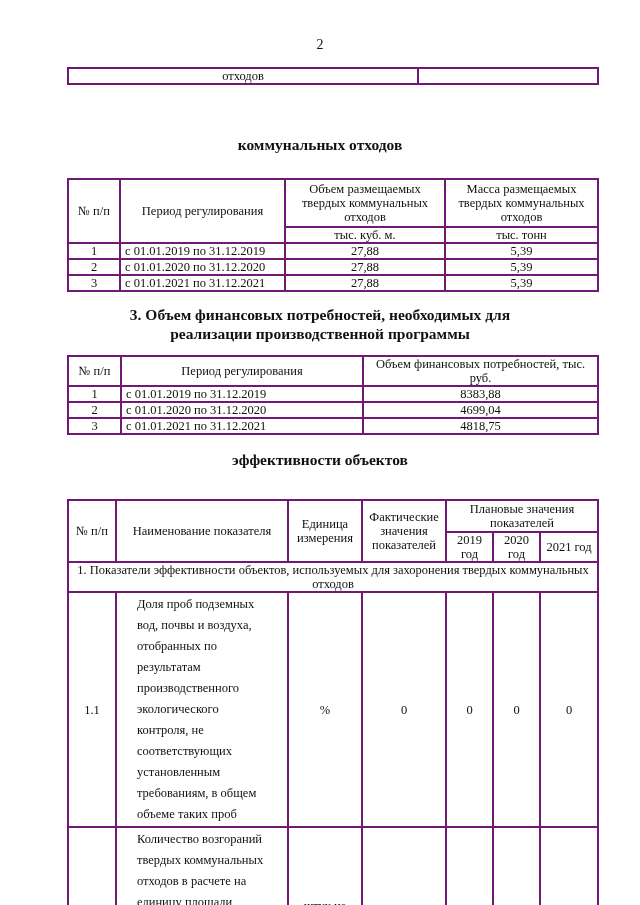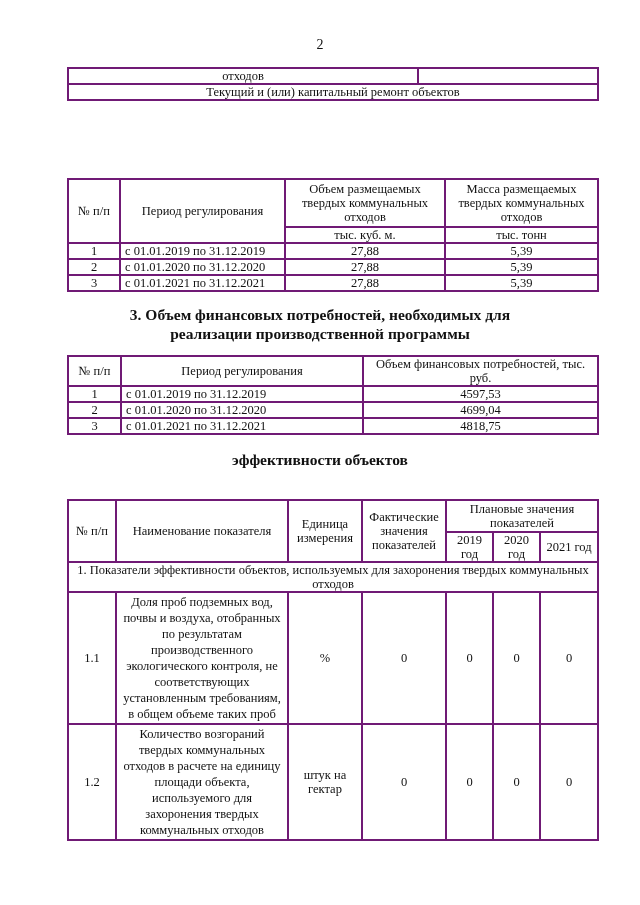--- a/index.html
+++ b/index.html
@@ -18,40 +18,38 @@
   #t-top td { height: 13px; font-size: 12.5px; }
 
   #t2 { left: 67px; top: 178px; width: 532px; }
   #t2 td { font-size: 12.5px; height: 14px; }
 
   #t3 { left: 67px; top: 355px; width: 532px; }
   #t3 td { font-size: 12.5px; height: 14px; }
 
   #t4 { left: 67px; top: 499px; width: 532px; }
   #t4 td { font-size: 12.5px; }
-  #t4 .desc { text-align: center; padding: 1px 4px; line-height: 16px; }
+  #t4 .desc { text-align: left; padding: 1px 20px; line-height: 21px; }
 </style>
 </head>
 <body>
 
 <div class="page-num">2</div>
 
 <table id="t-top">
   <tbody>
       <tr>
     <td style="width:340px">отходов</td>
     <td></td>
   </tr>
-  <tr>
-        <td colspan="2">Текущий и (или) капитальный ремонт объектов</td>
-      </tr>
 </tbody>
   </table>
 
 <div class="title" style="top:135px">
+  <div>коммунальных отходов</div>
 </div>
 <table id="t2">
   <tbody>
       <tr style="height:48px">
     <td rowspan="2" style="width:42px">№ п/п</td>
     <td rowspan="2" style="width:155px">Период регулирования</td>
     <td style="width:150px">Объем размещаемых твердых коммунальных отходов</td>
     <td>Масса размещаемых твердых коммунальных отходов</td>
   </tr>
   <tr>
@@ -86,21 +84,21 @@
 <table id="t3">
   <tbody>
       <tr style="height:30px">
     <td style="width:43px">№ п/п</td>
     <td style="width:232px">Период регулирования</td>
     <td>Объем финансовых потребностей, тыс. руб.</td>
   </tr>
   <tr>
     <td>1</td>
     <td class="left">с 01.01.2019 по 31.12.2019</td>
-    <td>4597,53</td>
+    <td>8383,88</td>
   </tr>
   <tr>
     <td>2</td>
     <td class="left">с 01.01.2020 по 31.12.2020</td>
     <td>4699,04</td>
   </tr>
   <tr>
     <td>3</td>
     <td class="left">с 01.01.2021 по 31.12.2021</td>
     <td>4818,75</td>

